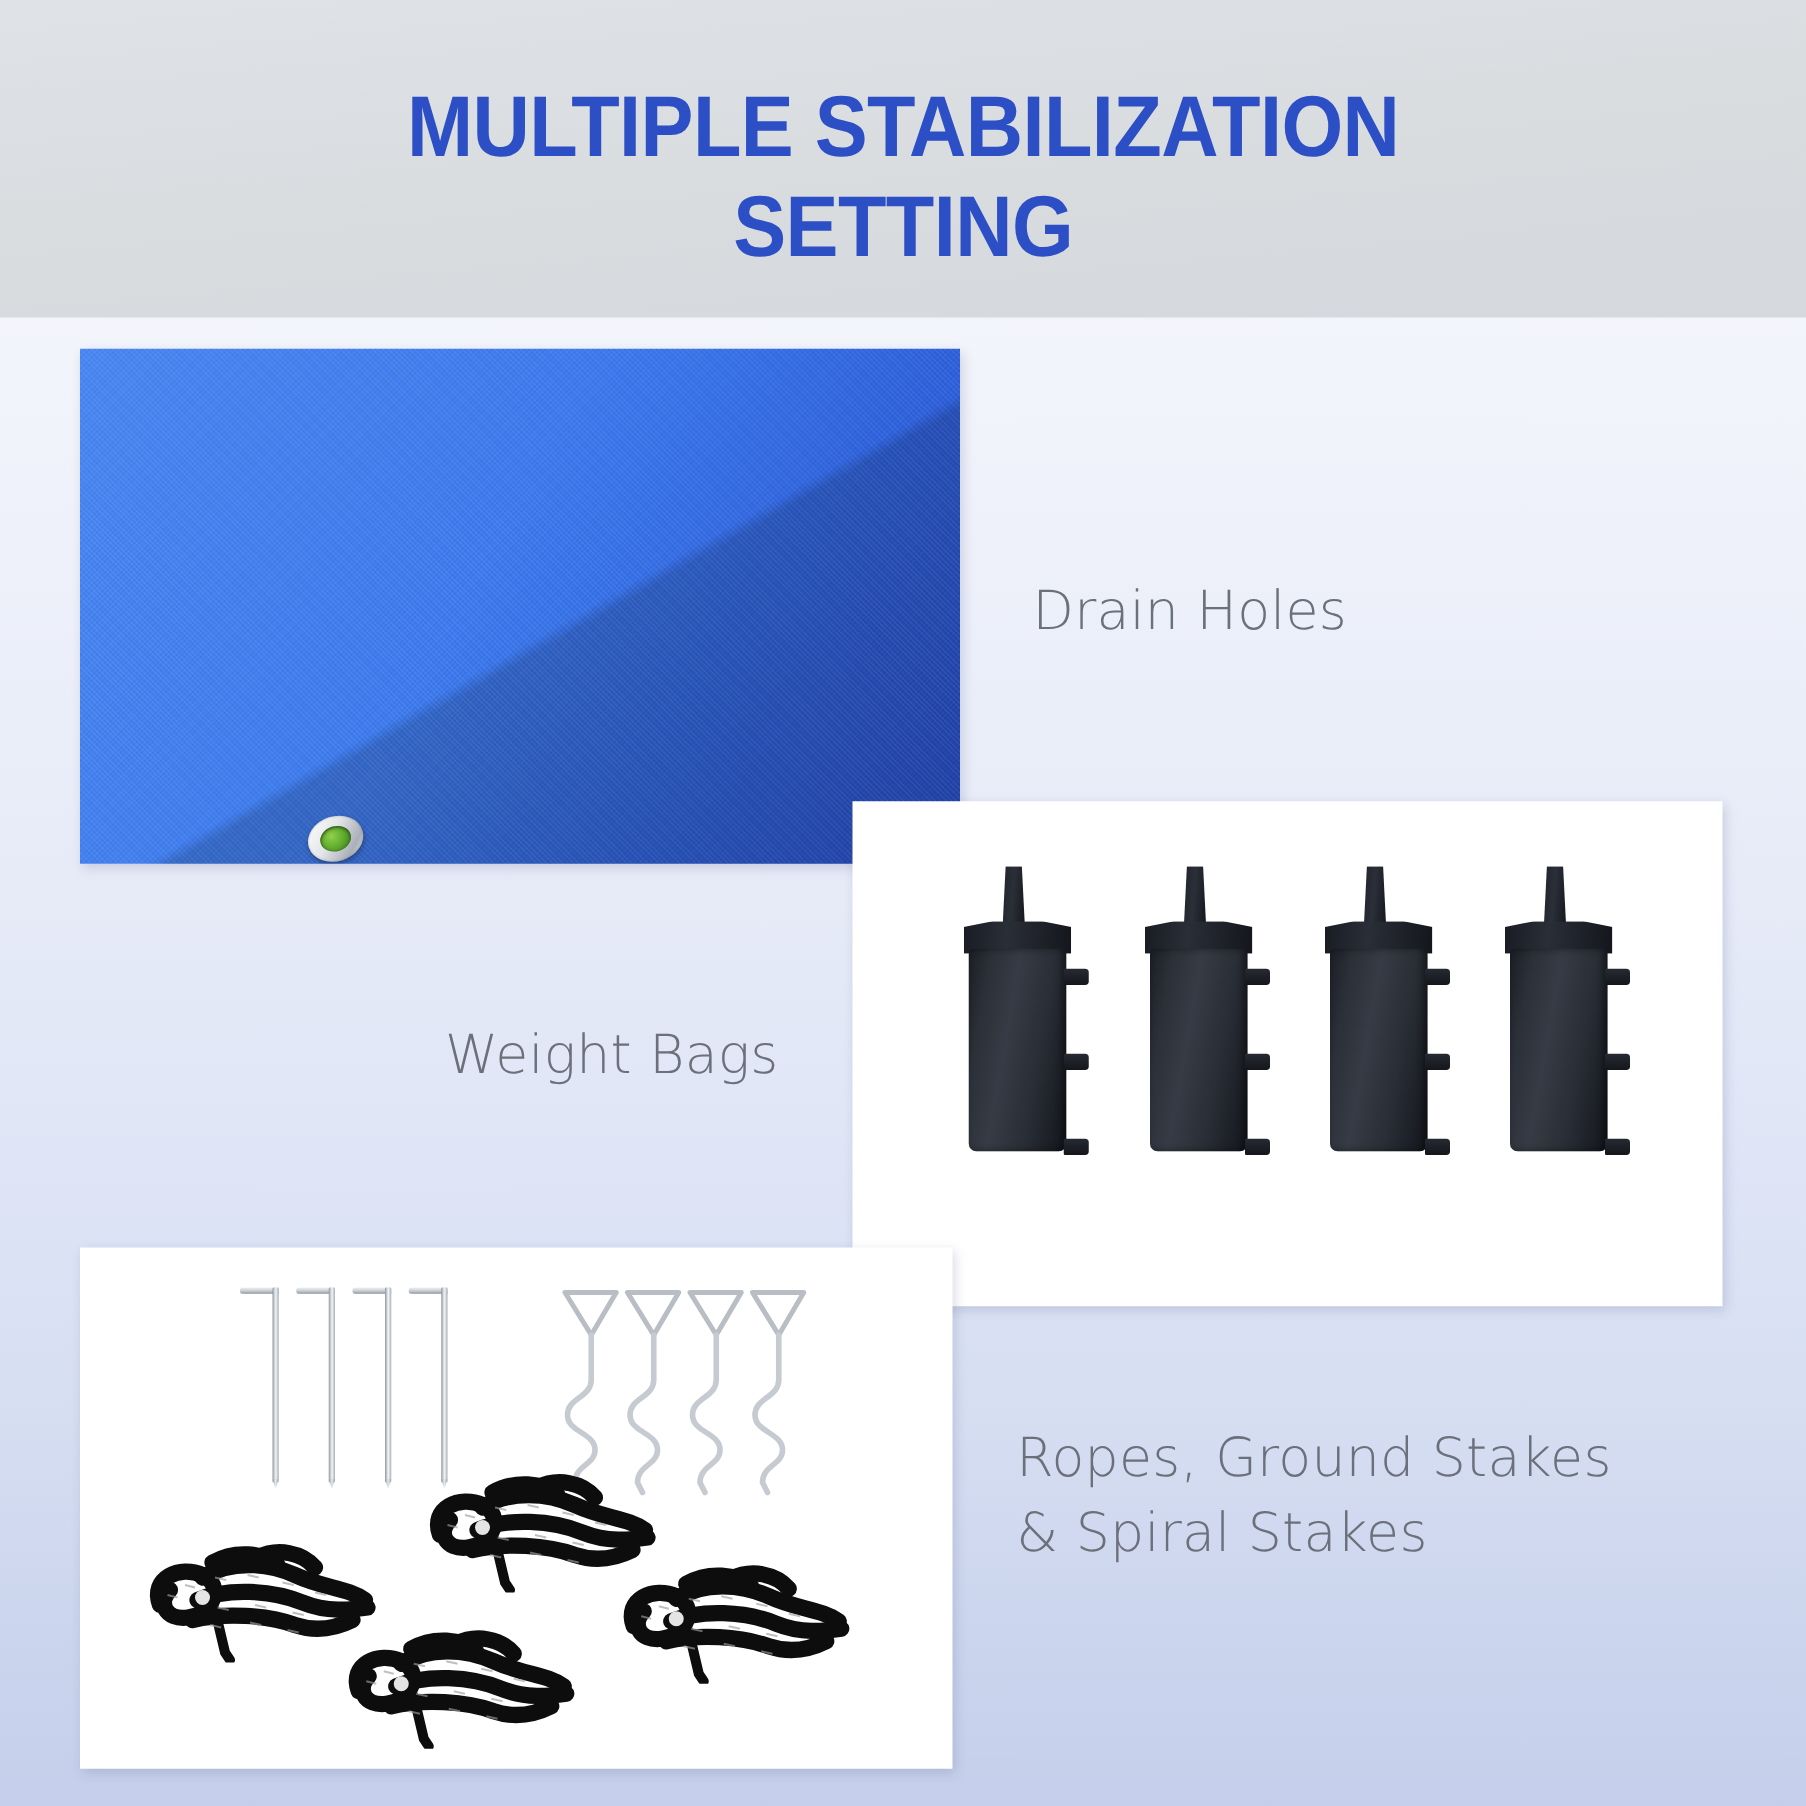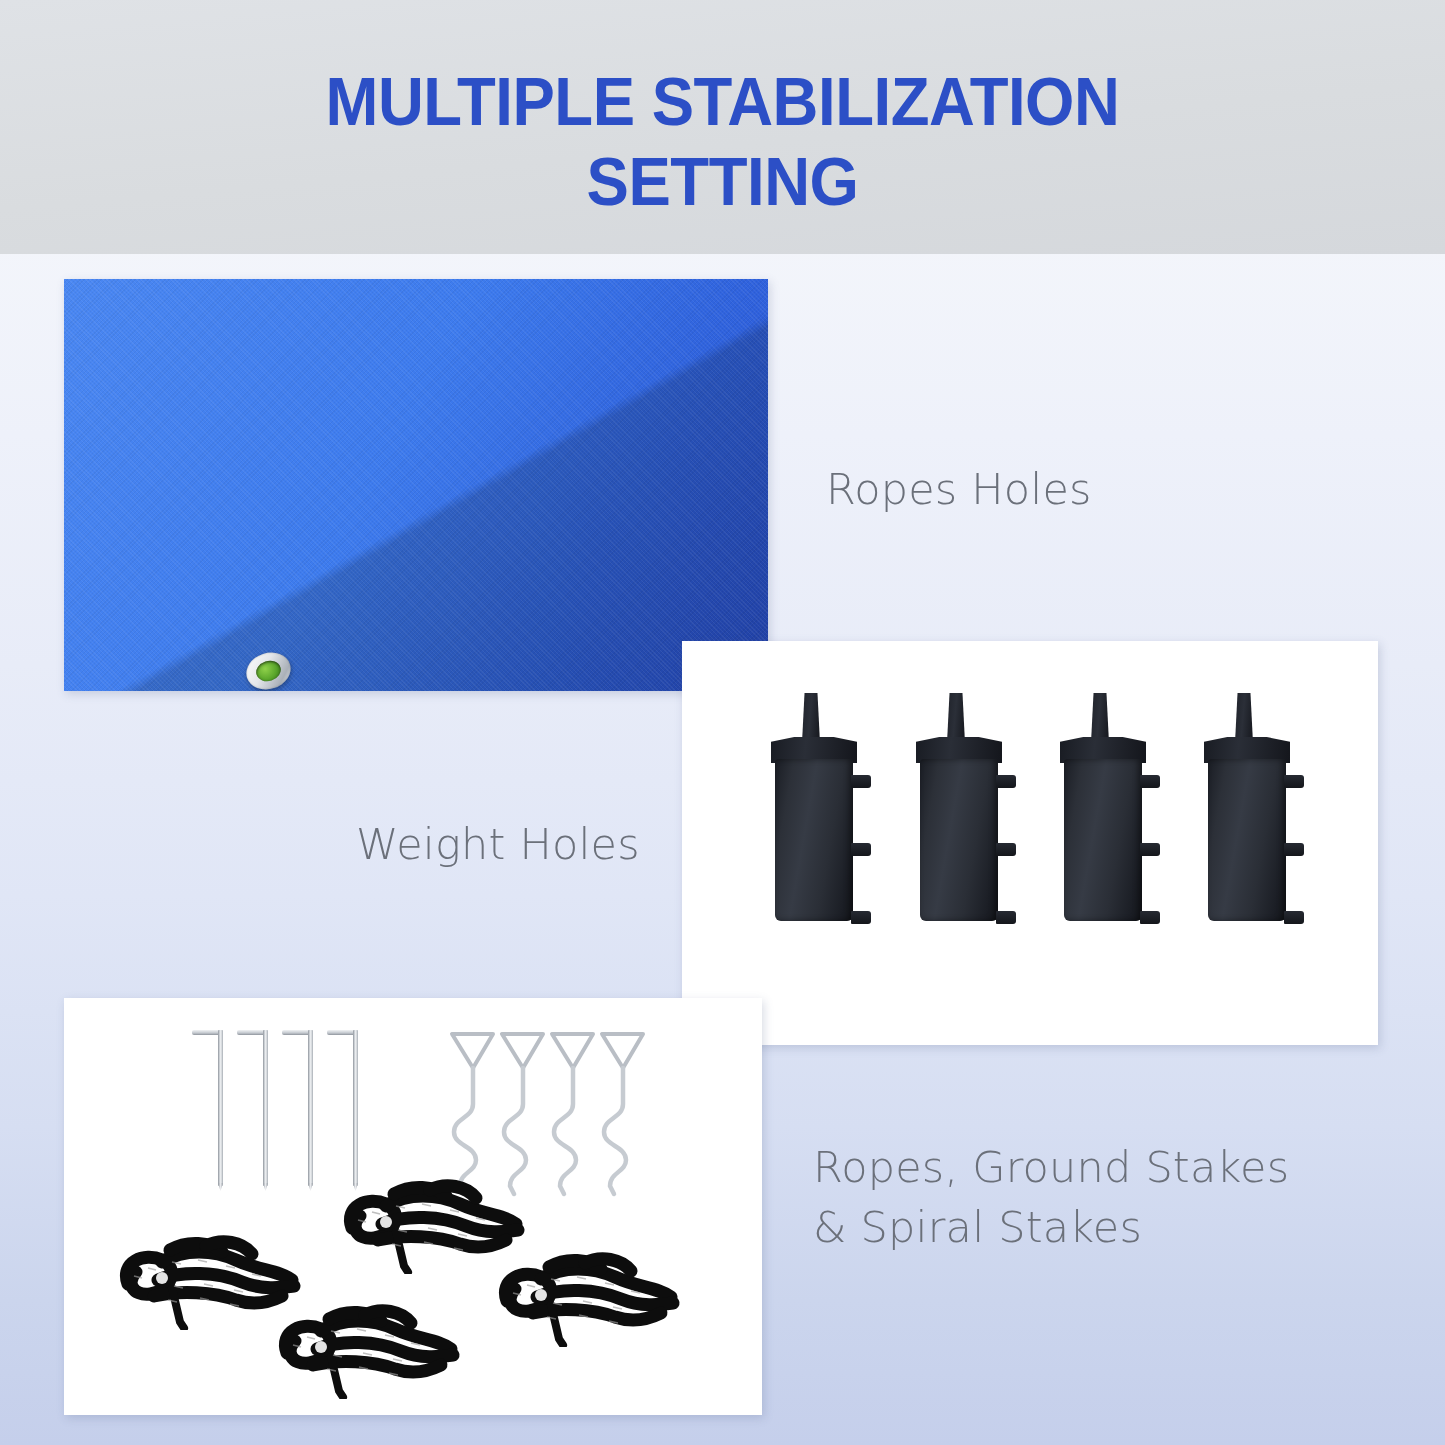--- a/index.html
+++ b/index.html
@@ -234,21 +234,21 @@
   </div>
 
   <div id="card-canopy" class="card">
     <div id="canopy-weave"></div>
     <div id="grommet-1" class="grommet">
       <div class="hole"></div>
     </div>
 
   </div>
 
-  <div id="caption-drain" class="caption">Ropes Holes</div>
+  <div id="caption-drain" class="caption">Drain Holes</div>
 
   <div id="card-bags" class="card">
     <div id="bag-1" class="bag">
       <div class="neck"></div>
       <div class="shoulder"></div>
       <div class="body"></div>
       <div class="strap s1"></div>
       <div class="strap s2"></div>
       <div class="strap s3"></div>
     </div>
@@ -271,21 +271,21 @@
     <div id="bag-4" class="bag">
       <div class="neck"></div>
       <div class="shoulder"></div>
       <div class="body"></div>
       <div class="strap s1"></div>
       <div class="strap s2"></div>
       <div class="strap s3"></div>
     </div>
   </div>
 
-  <div id="caption-bags" class="caption">Weight Holes</div>
+  <div id="caption-bags" class="caption">Weight Bags</div>
 
   <div id="card-stakes" class="card">
 
     <div id="lstake-1" class="lstake">
       <div class="hook"></div>
       <div class="shaft"></div>
     </div>
     <div id="lstake-2" class="lstake">
       <div class="hook"></div>
       <div class="shaft"></div>

